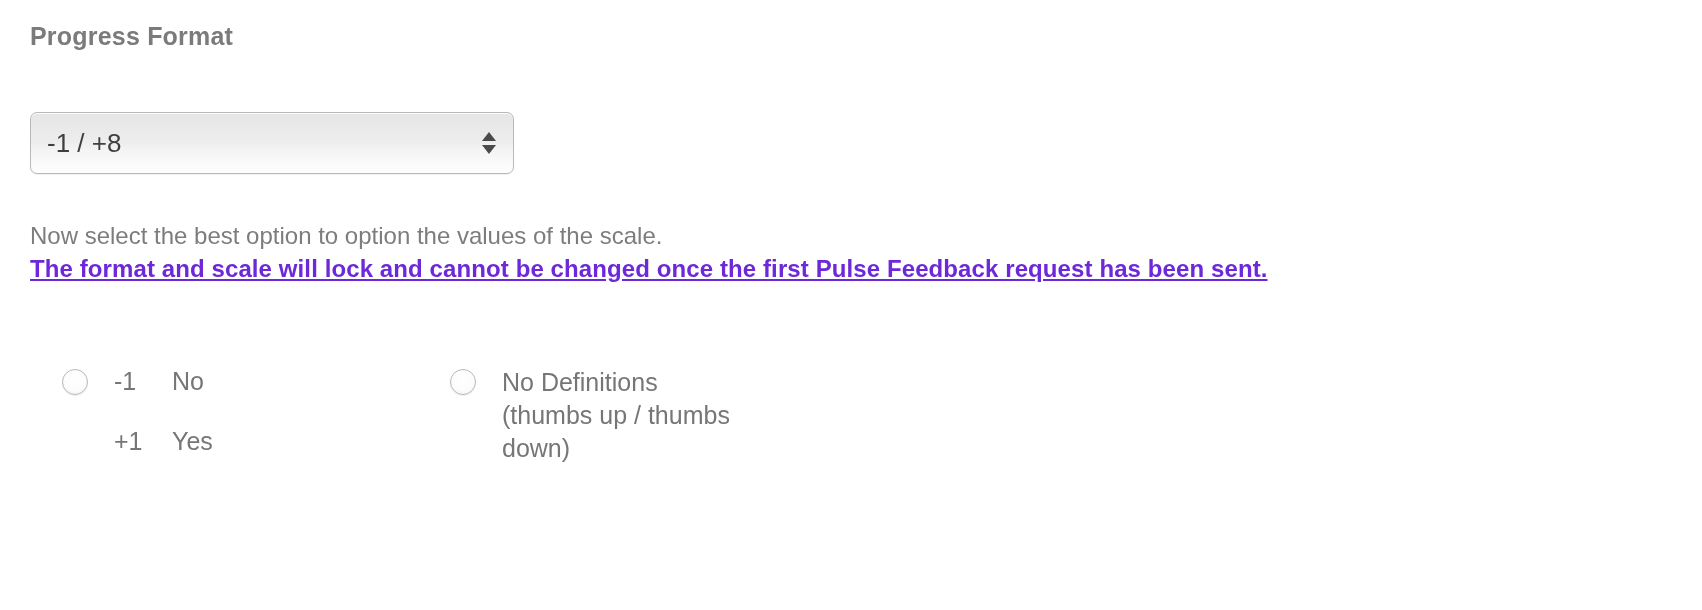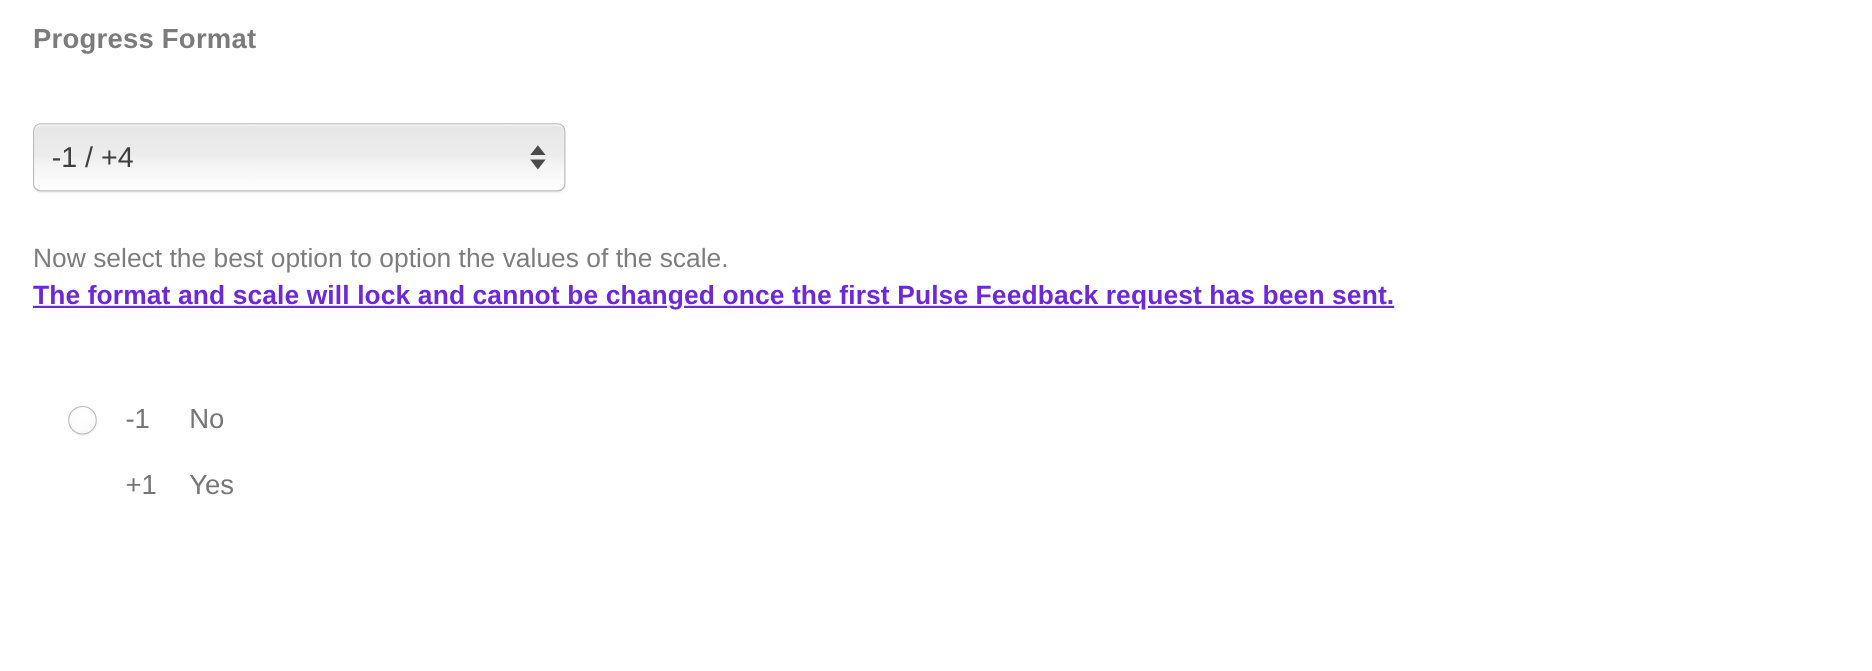--- a/index.html
+++ b/index.html
@@ -173,21 +173,21 @@
 </style>
 </head>
 <body>
 
 <div class="page">
 
   <div class="section-heading">Progress Format</div>
 
   <div class="select-wrap">
     <div class="select-box">
-      <span class="select-value">-1 / +4</span>
+      <span class="select-value">-1 / +8</span>
       <span class="select-arrows">
         <span class="tri-up"></span>
         <span class="tri-down"></span>
       </span>
     </div>
   </div>
 
   <div class="instructions">
     <div class="instr-line">Now select the best option to option the values of the scale.</div>
     <div class="instr-line bold">The format and scale will lock and cannot be changed once the first Pulse Feedback request has been sent.</div>
@@ -198,16 +198,20 @@
     <div class="option option-a">
       <span class="radio"></span>
       <div class="scale-grid">
         <span class="scale-num">-1</span>
         <span class="scale-word">No</span>
         <span class="scale-num">+1</span>
         <span class="scale-word">Yes</span>
       </div>
     </div>
 
+    <div class="option option-b">
+      <span class="radio"></span>
+      <div class="option-label">No Definitions (thumbs up / thumbs down)</div>
+    </div>
 
   </div>
 
 </div>
 
 </body></html>

